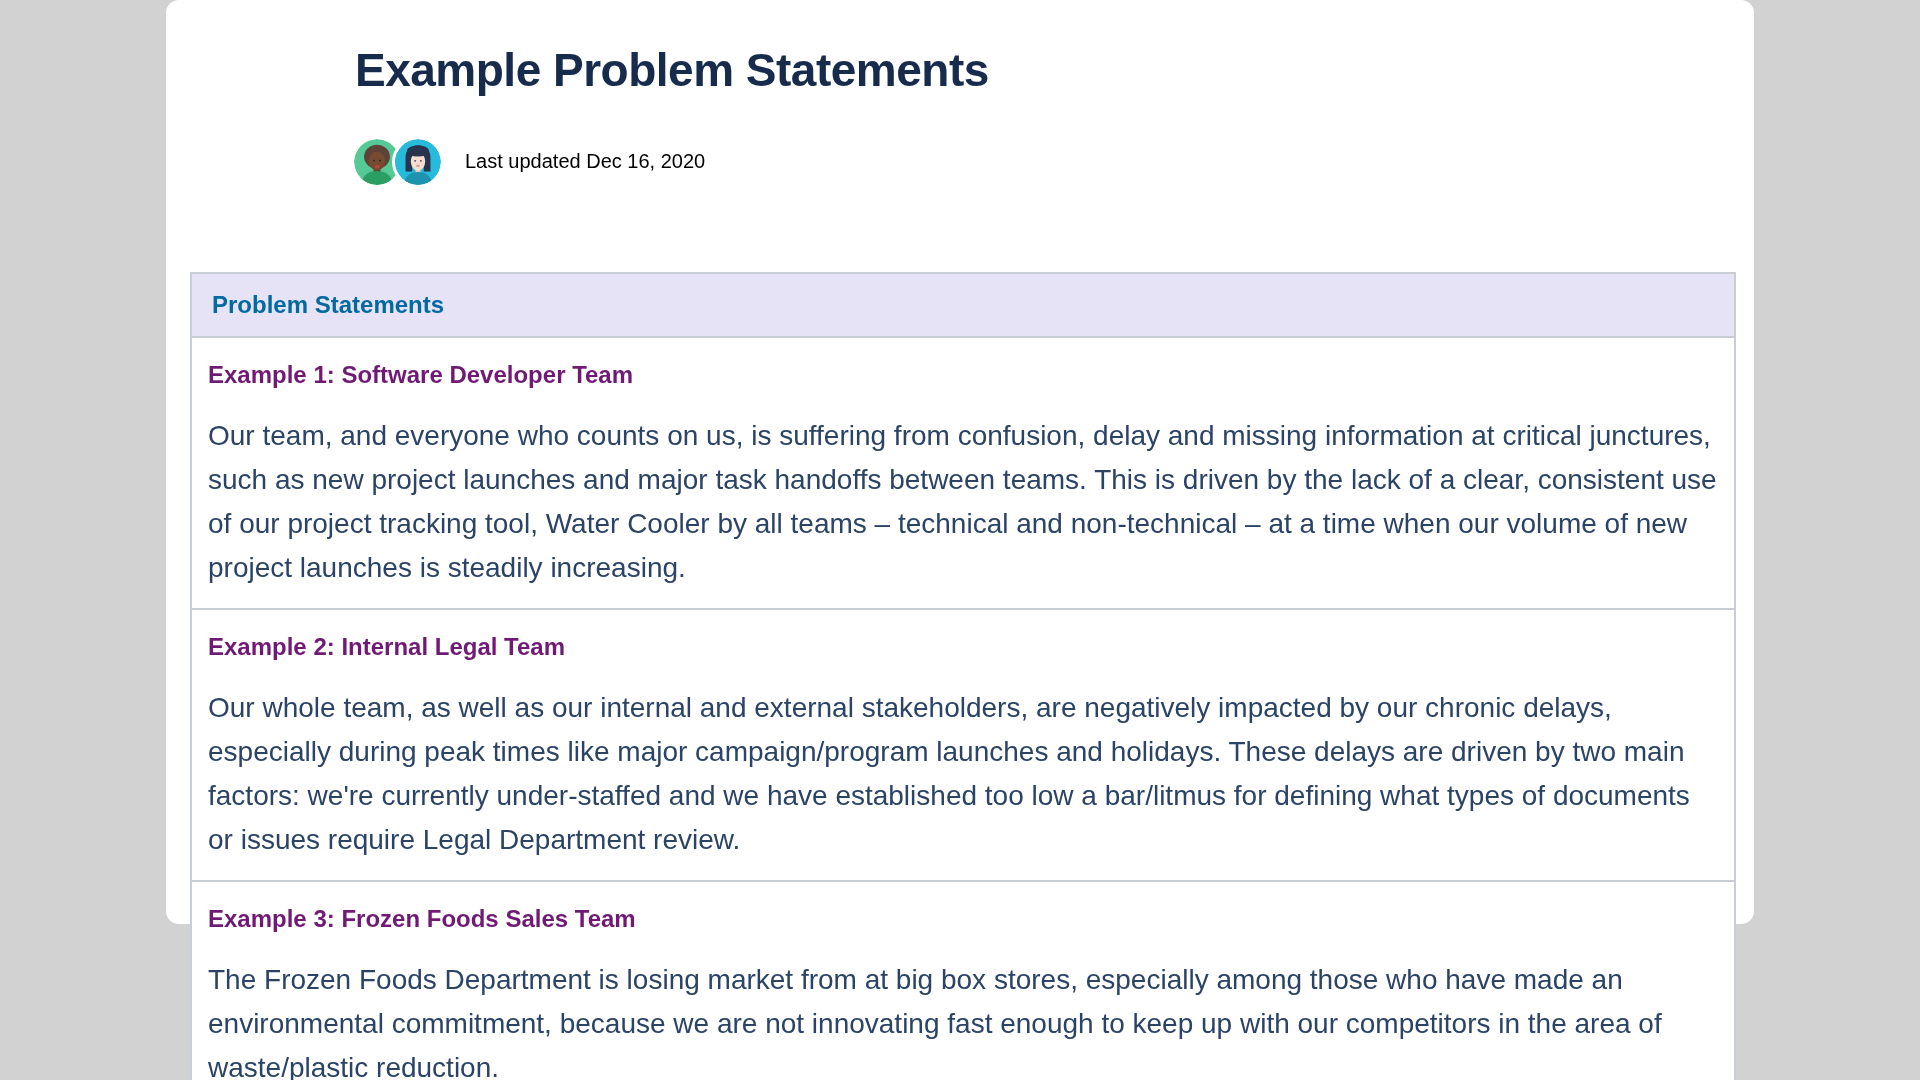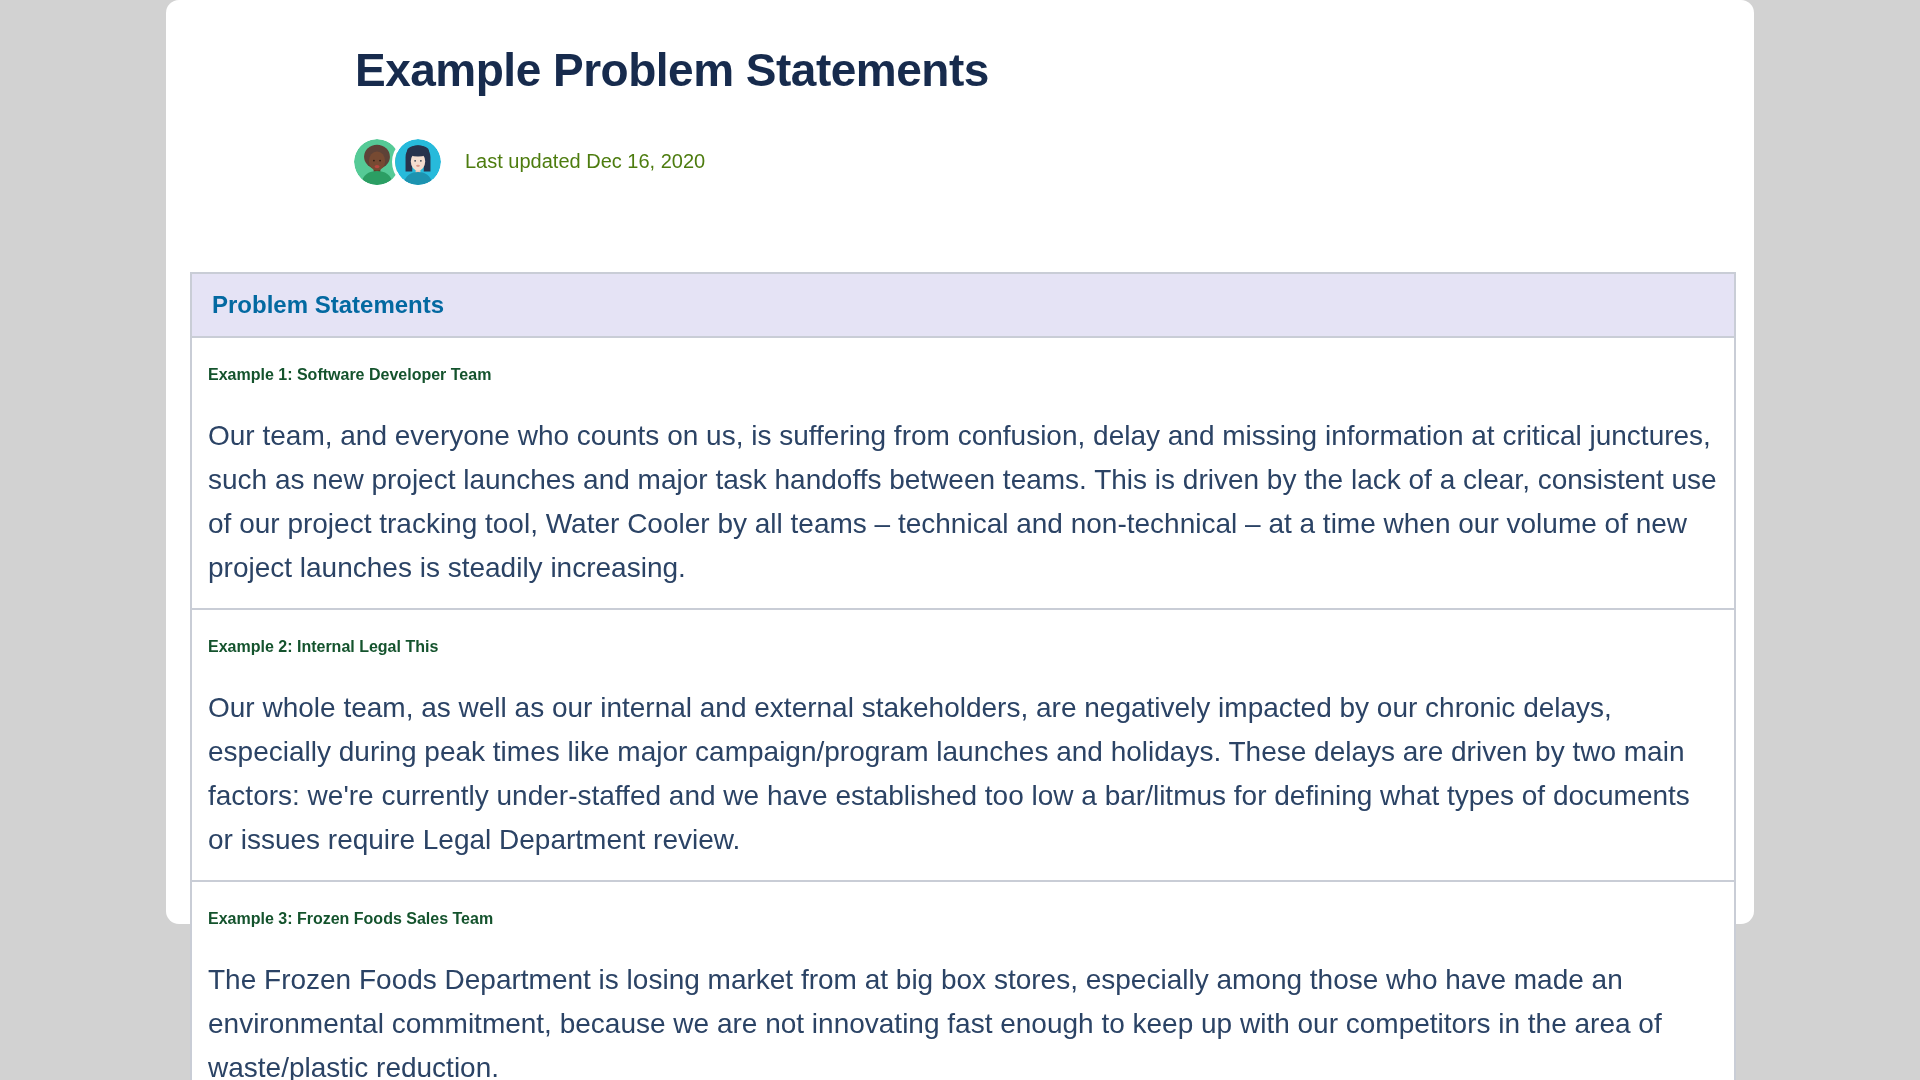--- a/index.html
+++ b/index.html
@@ -25,21 +25,21 @@
     display: flex; align-items: center;
     margin: 41px 0 0 188px; height: 48px;
   }
   .avatars { display: flex; align-items: center; }
   .avatar {
     width: 46px; height: 46px; border-radius: 50%;
     overflow: hidden; flex: 0 0 auto;
   }
   .avatar svg { display: block; width: 100%; height: 100%; }
   .avatar.second { margin-left: -5px; box-shadow: 0 0 0 3px #ffffff; position: relative; z-index: 1; }
-  .updated { margin-left: 24px; font-size: 20px; color: #4d7c0f; }
+  .updated { margin-left: 24px; font-size: 20px; color: #000000; }
 
   .doc-table {
     margin: 86px 0 0 24px;
     width: 1546px;
     border-collapse: collapse;
     table-layout: fixed;
   }
   .doc-table th, .doc-table td {
     border: 2px solid #c9cdd6;
     vertical-align: top;
@@ -47,22 +47,22 @@
   .doc-table th {
     background: #e5e3f5;
     text-align: left;
     font-size: 24px; line-height: 34px; font-weight: 700;
     color: #0369a1;
     padding: 14px 20px;
   }
   .doc-table td { padding: 20px 16px 18px; background: #ffffff; }
   .cell-heading {
     margin: 0 0 22px;
-    font-size: 16px; line-height: 34px; font-weight: 700;
-    color: #14532d;
+    font-size: 24px; line-height: 34px; font-weight: 700;
+    color: #701a75;
   }
   .cell-body {
     margin: 0;
     font-size: 28px; line-height: 44px;
     color: #2b4365;
   }
 </style>
 </head>
 <body>
 
@@ -122,21 +122,21 @@
     </thead>
     <tbody>
       <tr>
         <td>
           <h3 class="cell-heading">Example 1: Software Developer Team</h3>
           <p class="cell-body">Our team, and everyone who counts on us, is suffering from confusion, delay and missing information at critical junctures, such as new project launches and major task handoffs between teams. This is driven by the lack of a clear, consistent use of our project tracking tool, Water Cooler by all teams – technical and non-technical – at a time when our volume of new project launches is steadily increasing.</p>
         </td>
       </tr>
       <tr>
         <td>
-          <h3 class="cell-heading">Example 2: Internal Legal This</h3>
+          <h3 class="cell-heading">Example 2: Internal Legal Team</h3>
           <p class="cell-body">Our whole team, as well as our internal and external stakeholders, are negatively impacted by our chronic delays, especially during peak times like major campaign/program launches and holidays. These delays are driven by two main factors: we're currently under-staffed and we have established too low a bar/litmus for defining what types of documents or issues require Legal Department review.</p>
         </td>
       </tr>
       <tr>
         <td>
           <h3 class="cell-heading">Example 3: Frozen Foods Sales Team</h3>
           <p class="cell-body">The Frozen Foods Department is losing market from at big box stores, especially among those who have made an environmental commitment, because we are not innovating fast enough to keep up with our competitors in the area of waste/plastic reduction.</p>
         </td>
       </tr>
     </tbody>

